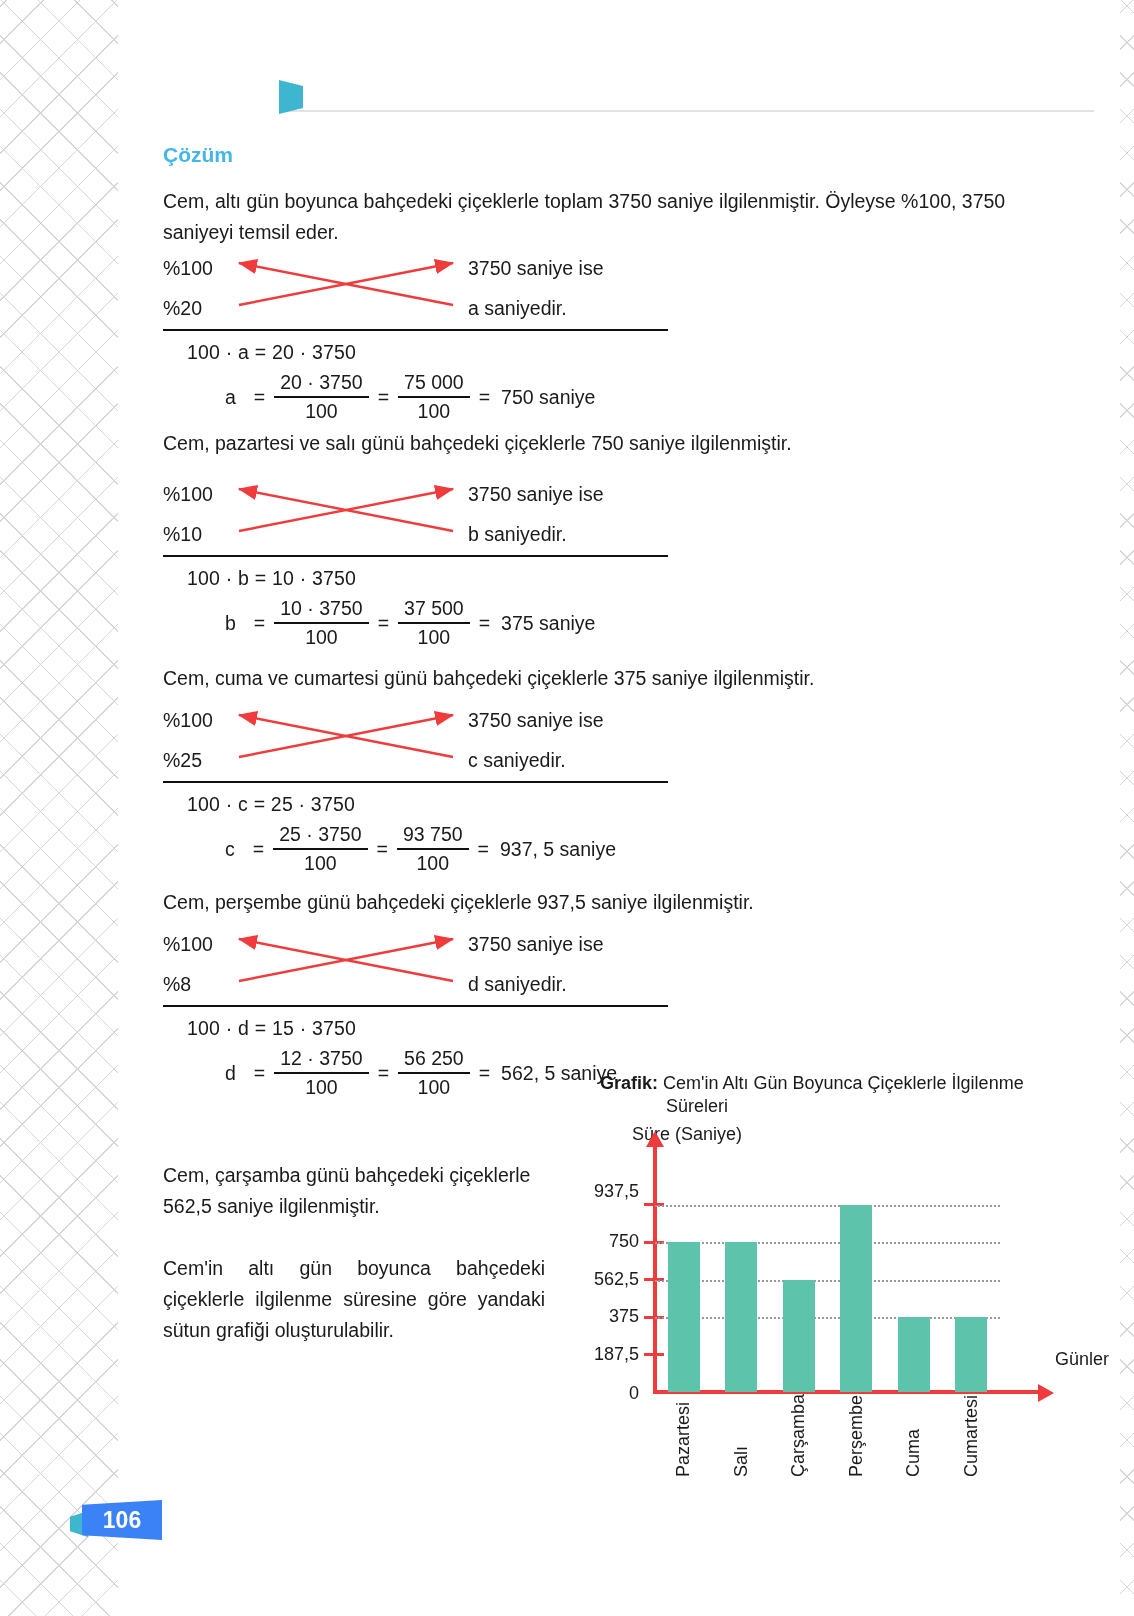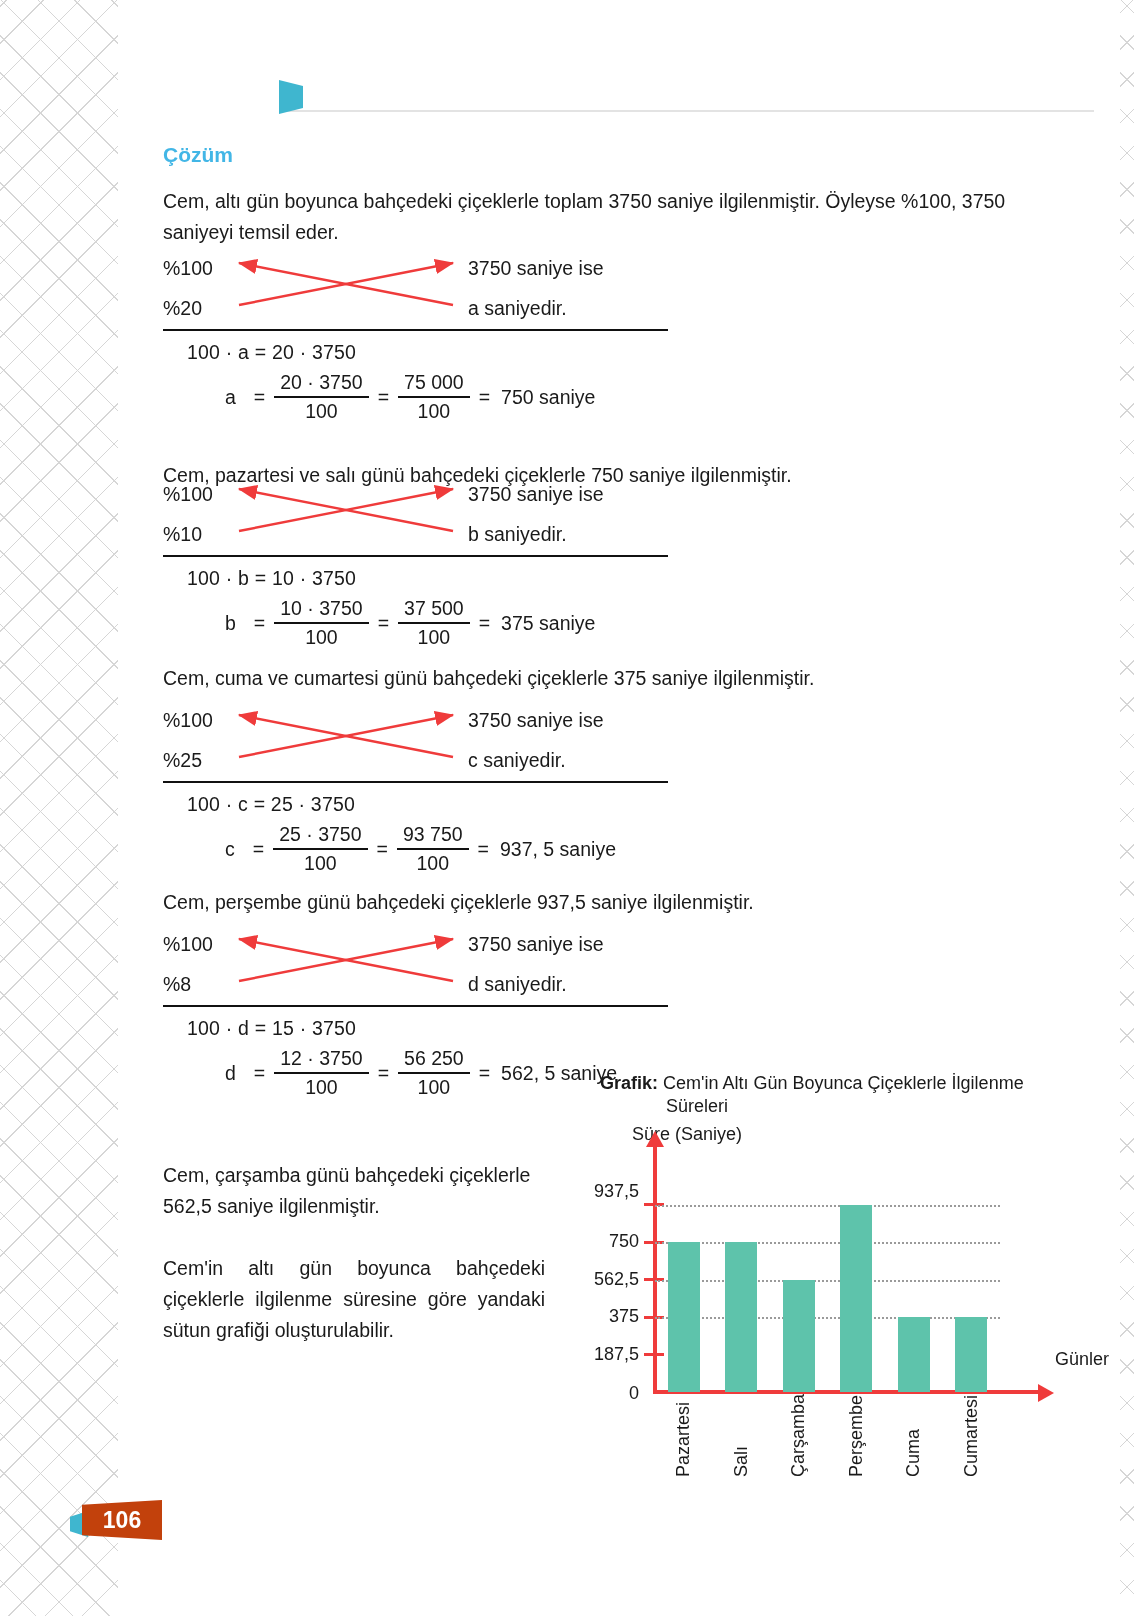--- a/index.html
+++ b/index.html
@@ -165,21 +165,21 @@
 
   
   .pagenum-fold {
     position:absolute; left:70px; top:1511px;
     width:18px; height:26px; background:#3fb6cf;
     clip-path:polygon(0 22%, 100% 0, 100% 100%, 0 78%);
   }
   .pagenum {
     position:absolute; left:82px; top:1500px;
     width:80px; height:40px;
-    background:#c2410c; color:#fff;
+    background:#3b82f6; color:#fff;
     font-weight:bold; font-size:23px;
     display:flex; align-items:center; justify-content:center;
     clip-path:polygon(0 12%, 100% 0, 100% 100%, 0 88%);
   }
 </style>
 </head>
 <body>
 
 <div class="page">
 
@@ -225,21 +225,21 @@
         <span class="frac">
           <span class="num">75 000</span>
           <span class="bar"></span>
           <span class="den">100</span>
         </span>
         <span class="op">=</span>
         <span class="tail">750 saniye</span>
       </div>
     </div>
 
-    <div class="para" style="top:428px; left:0; width:700px;margin-top:32px;">Cem, pazartesi ve salı günü bahçedeki çiçeklerle 750 saniye ilgilenmiştir.</div>
+    <div class="para" style="top:428px; left:0; width:700px;">Cem, pazartesi ve salı günü bahçedeki çiçeklerle 750 saniye ilgilenmiştir.</div>
 
     <div class="prop" style="top:479px;">
       <div class="rows">
         <div class="lbl l-top">%100</div>
         <div class="lbl l-bot">%10</div>
         <div class="lbl r-top">3750 saniye ise</div>
         <div class="lbl r-bot">b saniyedir.</div>
         <svg class="cross" viewBox="0 0 230 70">
           <line x1="222" y1="52" x2="8" y2="10" stroke="#ef3b3b" stroke-width="2.4" marker-end="url(#ah)"></line>
           <line x1="8" y1="52" x2="222" y2="10" stroke="#ef3b3b" stroke-width="2.4" marker-end="url(#ah)"></line>

